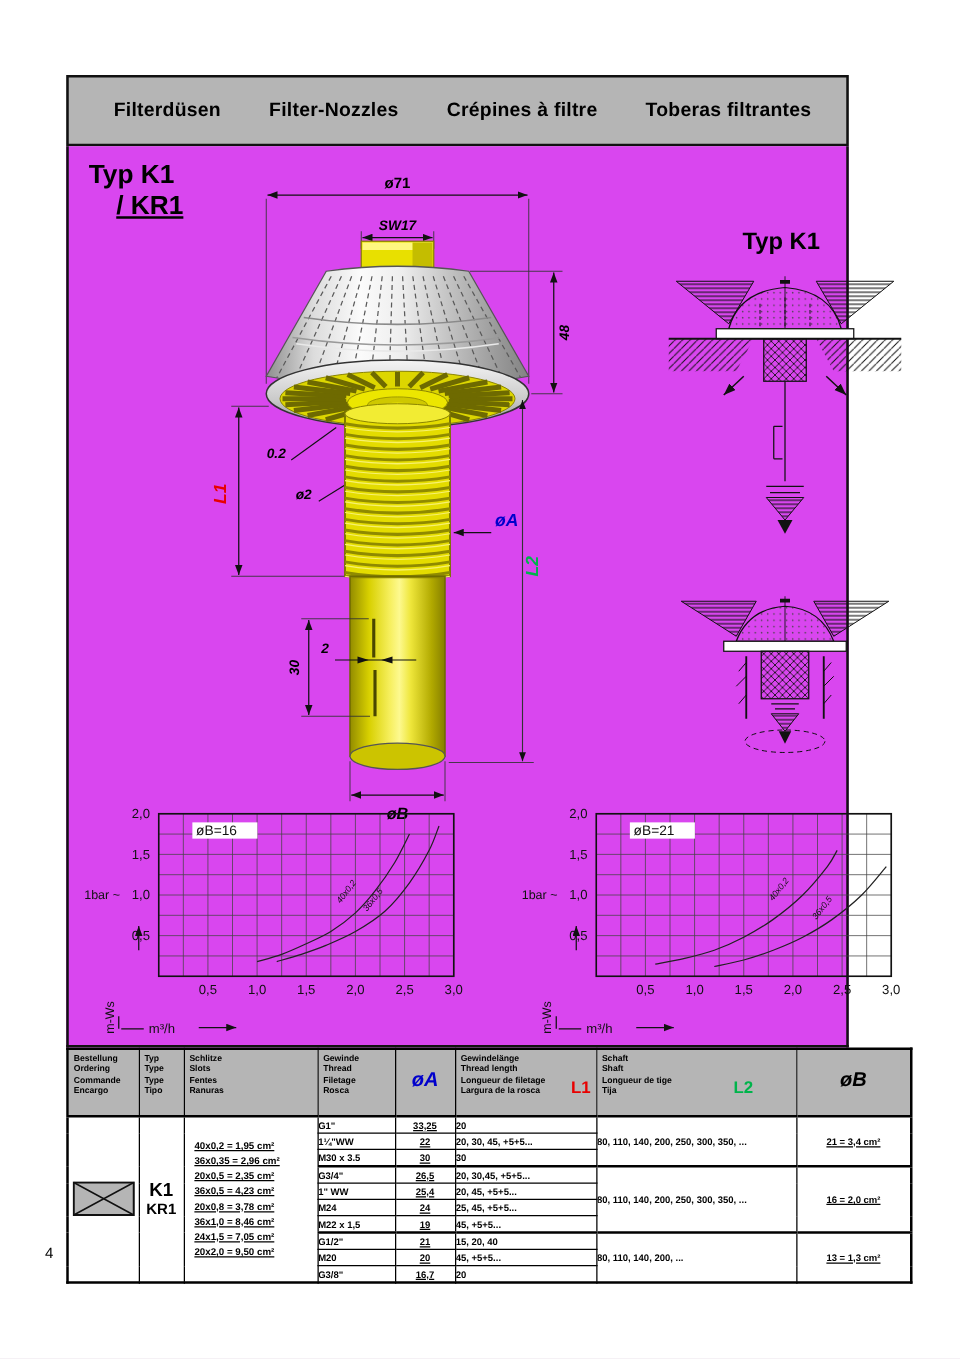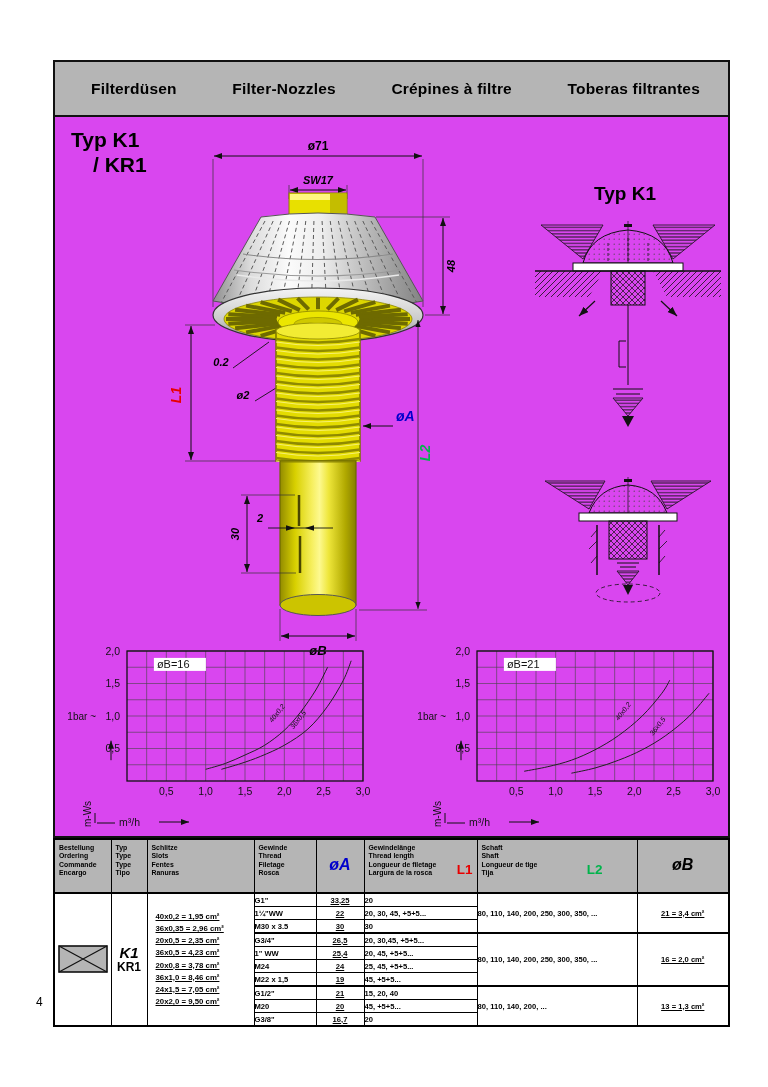--- a/index.html
+++ b/index.html
@@ -1,22 +1,22 @@
 <!DOCTYPE html>
 <html><head>
 <meta charset="utf-8">
 <style>
   html,body{margin:0;padding:0;background:#e9e9e9;}
   .page{position:relative;width:768px;height:1087px;background:#fff;font-family:"Liberation Sans",sans-serif;color:#000;overflow:hidden;}
-  .frame{position:absolute;left:53px;top:60px;width:677px;}
+  .frame{position:absolute;left:53px;top:60px;width:626px;}
   .header-bar{box-sizing:border-box;height:57px;background:#b5b5b5;border:2px solid #111;display:flex;align-items:center;justify-content:space-between;padding:0 28px 0 36px;}
   .header-bar .ht{font-weight:bold;font-size:15.5px;letter-spacing:.2px;}
   .main-area{box-sizing:border-box;position:relative;height:721px;border:2px solid #111;border-top:none;background:#d946ef;}
   .main-title{position:absolute;left:16px;top:10px;font-weight:bold;font-size:21px;line-height:25px;}
-  .main-title .l2{padding-left:22px;}
+  .main-title .l2{padding-left:22px;text-decoration:underline;}
   .sv-title{position:absolute;width:200px;text-align:center;font-weight:bold;font-size:19px;}
   svg text{font-family:"Liberation Sans",sans-serif;}
   .dim{font-weight:bold;font-size:12px;}
   .dimi{font-style:italic;font-weight:bold;font-size:11px;}
   .lred{fill:#e80000;font-style:italic;font-weight:bold;font-size:14px;}
   .lblue{fill:#0000cc;font-style:italic;font-weight:bold;font-size:14px;}
   .lgreen{fill:#00b44b;font-style:italic;font-weight:bold;font-size:14px;}
   .tick{font-size:10px;fill:#111;}
   .tickb{font-size:10.5px;fill:#111;}
   .blab{font-size:11px;fill:#111;}
@@ -32,21 +32,21 @@
   .da-h{font-style:italic;font-weight:bold;font-size:16px;color:#0000cc;text-align:center;padding-top:16px;}
   .db-h{font-style:italic;font-weight:bold;font-size:16px;color:#000;text-align:center;padding-top:16px;}
   .l1tag{position:absolute;right:4px;top:22px;color:#e80000;font-weight:bold;font-size:13.5px;}
   .l2tag{position:absolute;right:34px;top:22px;color:#00b44b;font-weight:bold;font-size:13.5px;}
   table.spec tbody td{font-weight:bold;font-size:7.6px;height:12px;line-height:9px;background:#fff;vertical-align:middle;}
   td.cl{padding-left:4px;text-align:left;}
   td.cc{text-align:center;text-decoration:underline;}
   tr.g td{border-top:2px solid #000;}
   .slotsval{white-space:pre-line;line-height:12.1px;font-size:7.8px;padding-left:8px;text-align:left;text-decoration:underline;}
   .typcell{text-align:center;}
-  .typcell .k1{font-size:15px;font-weight:bold;font-style:italic;}
+  .typcell .k1{font-size:15px;font-weight:bold;}
   .typcell .kr1{font-size:12px;font-weight:bold;margin-top:6px;}
   .pageno{position:absolute;left:36px;top:995px;font-size:12px;}
   .prelines{white-space:pre-line;}
 </style>
 </head>
 <body>
 
 <svg width="0" height="0" style="position:absolute" aria-hidden="true">
   <defs>
     <marker id="ae" orient="auto" refX="8" refY="3" markerWidth="9" markerHeight="7">

